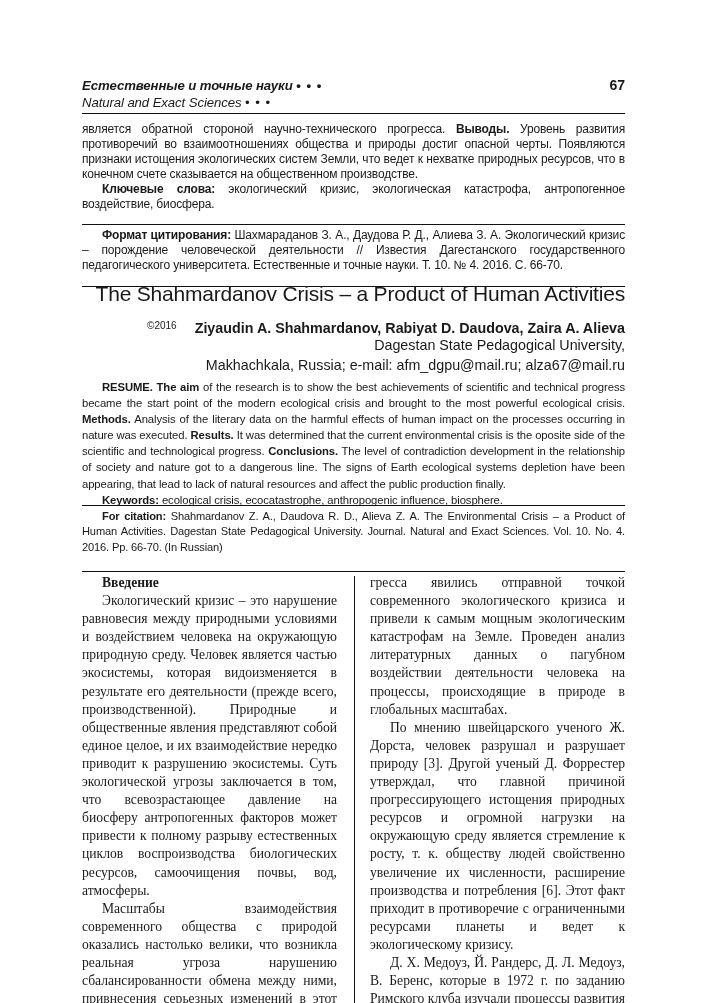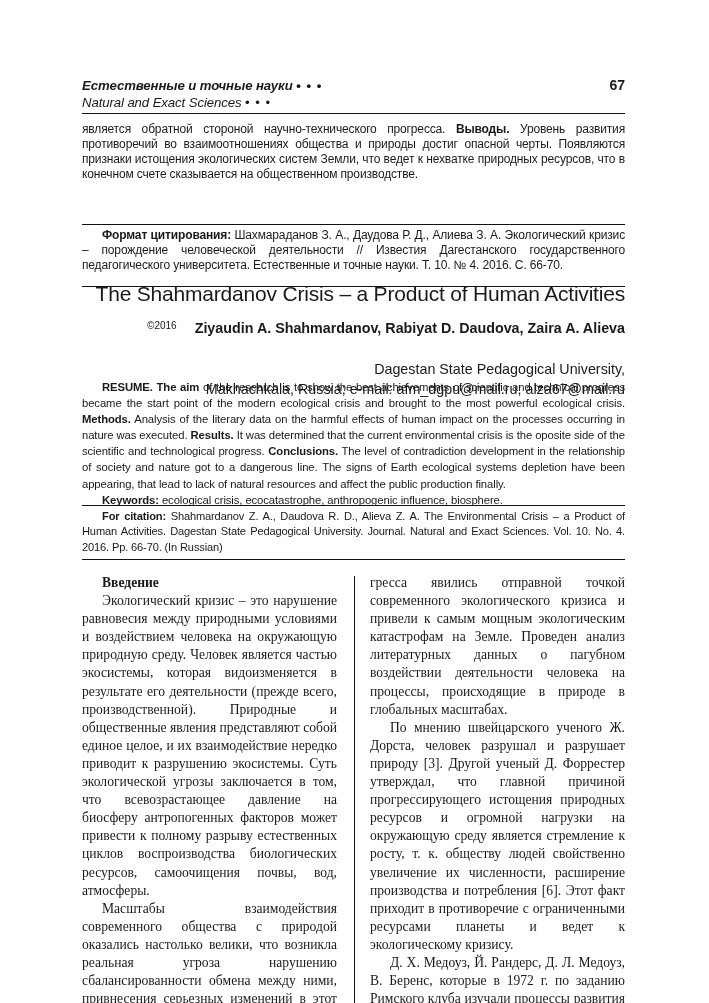--- a/index.html
+++ b/index.html
@@ -19,24 +19,24 @@
   .block p { margin: 0; }
   .indent { text-indent: 20px; }
   b { font-weight: bold; }
 
   .ru-abstract { top: 122px; }
   .ru-citation { top: 224px; border-top: 1.3px solid #111; border-bottom: 1.3px solid #111; padding: 3px 0 13px 0; }
 
   .en-title { position: absolute; top: 281px; right: 0; font-size: 21px; font-weight: normal; line-height: 26px; white-space: nowrap; letter-spacing: -0.2px; }
   .en-authors { position: absolute; top: 316px; right: 0; font-size: 14.3px; font-weight: bold; line-height: 19px; white-space: nowrap; }
   .en-authors sup { font-size: 10px; font-weight: normal; vertical-align: 4px; margin-right: 18px; }
-  .en-affil { position: absolute; top: 336px; right: 0; font-size: 14.3px; line-height: 19.5px; text-align: right; white-space: nowrap; margin-top: 24px; }
+  .en-affil { position: absolute; top: 336px; right: 0; font-size: 14.3px; line-height: 19.5px; text-align: right; white-space: nowrap; }
 
   .en-abstract { top: 379px; font-size: 11.3px; line-height: 16.1px; letter-spacing: -0.1px; }
-  .en-citation { top: 505px; border-top: 1.3px solid #111; border-bottom: 1.3px solid #111; padding: 3px 0 4px 0; font-size: 11.1px; line-height: 15.4px; }
+  .en-citation { top: 505px; border-top: 1.3px solid #111; border-bottom: 1.3px solid #111; padding: 3px 0 16px 0; font-size: 11.1px; line-height: 15.4px; }
 
   .columns { position: absolute; top: 563px; left: 0; width: 543px; height: 440px; margin-top: 11px; }
   .col { position: absolute; top: 0; font-size: 13.6px; line-height: 18.1px; text-align: justify; }
   .col p { margin: 0; }
   .col-left { left: 0; width: 255px; }
   .col-right { left: 288px; width: 255px; }
   .col-divider { position: absolute; left: 272px; top: 2px; width: 1.2px; height: 440px; background: #111; }
   .heading { font-weight: bold; text-indent: 20px; }
 </style>
 </head>
@@ -51,20 +51,21 @@
     </div>
     <div class="rh-en">
       <span>Natural and Exact Sciences</span>
       <span class="dots">• • •</span>
     </div>
     <div class="rh-page">67</div>
   </div>
 
   <div class="block ru-abstract sans">
     <p><span>является обратной стороной научно-технического прогресса.</span> <b>Выводы.</b> <span>Уровень развития противоречий во взаимоотношениях общества и природы достиг опасной черты. Появляются признаки истощения экологических систем Земли, что ведет к нехватке природных ресурсов, что в конечном счете сказывается на общественном производстве.</span></p>
+    <p class="indent"><b>Ключевые слова:</b> <span>экологический кризис, экологическая катастрофа, антропогенное воздействие, биосфера.</span></p>
   </div>
 
   <div class="block ru-citation sans">
     <p class="indent"><b>Формат цитирования:</b> <span>Шахмараданов З. А., Даудова Р. Д., Алиева З. А. Экологический кризис – порождение человеческой деятельности // Известия Дагестанского государственного педагогического университета. Естественные и точные науки. Т. 10. № 4. 2016. С. 66-70.</span></p>
   </div>
 
   <div class="en-title sans">The Shahmardanov Crisis – a Product of Human Activities</div>
   <div class="en-authors sans"><sup>©2016</sup><span>Ziyaudin A. Shahmardanov, Rabiyat D. Daudova, Zaira A. Alieva</span></div>
   <div class="en-affil sans">
     <div>Dagestan State Pedagogical University,</div>

